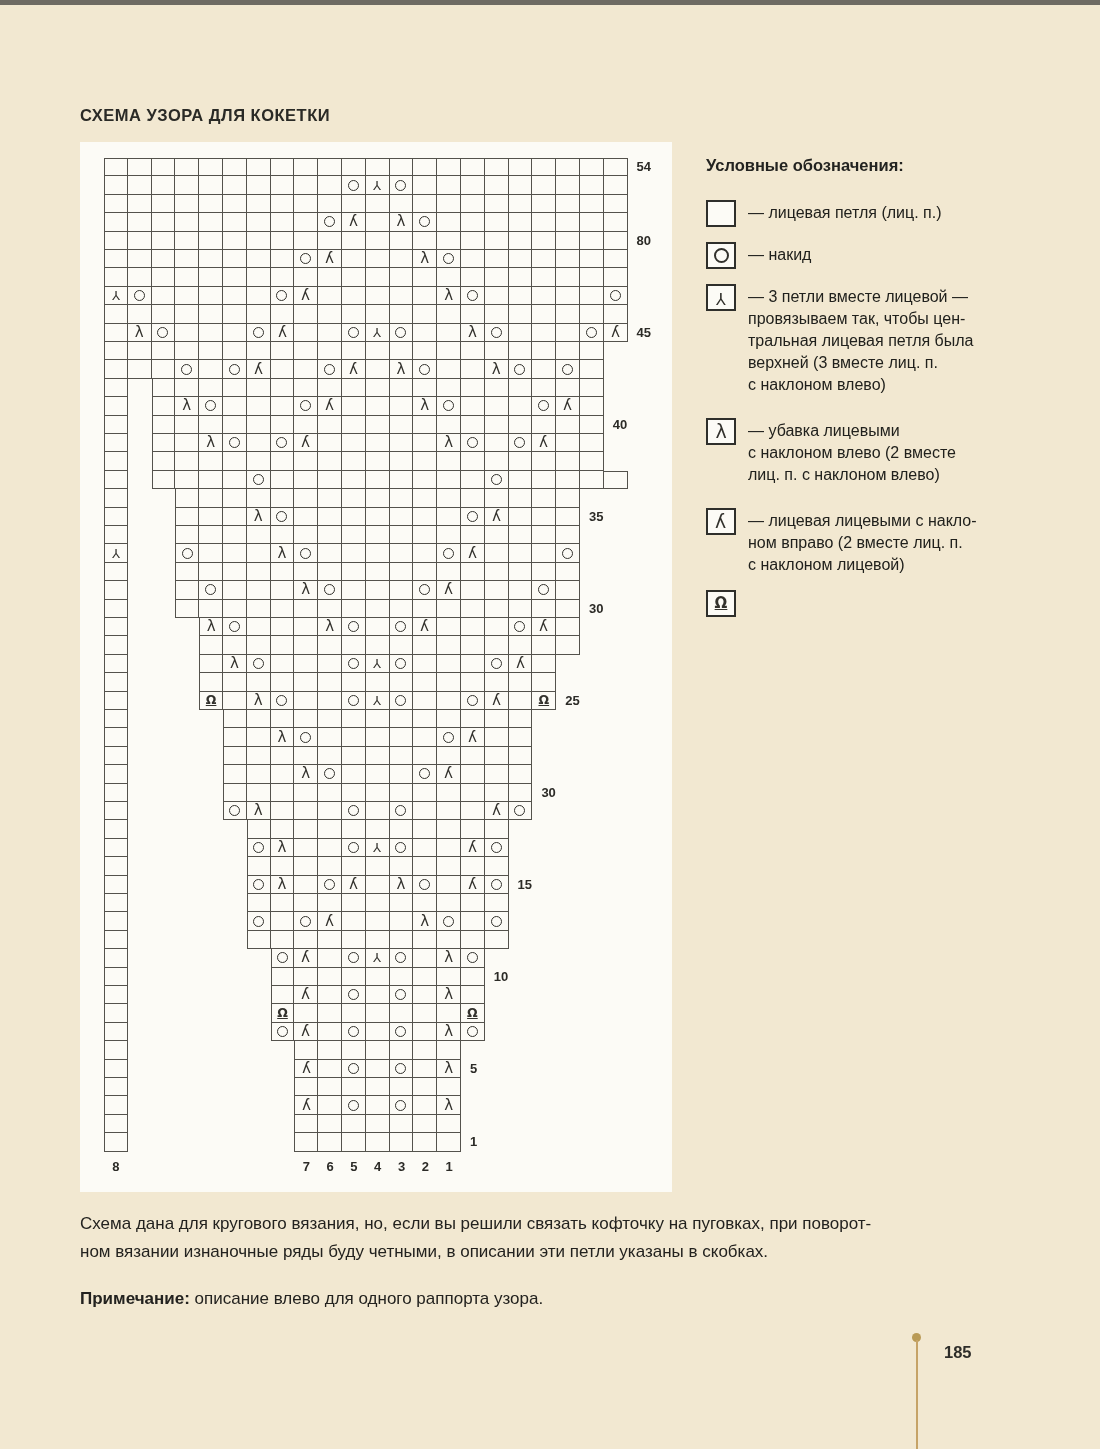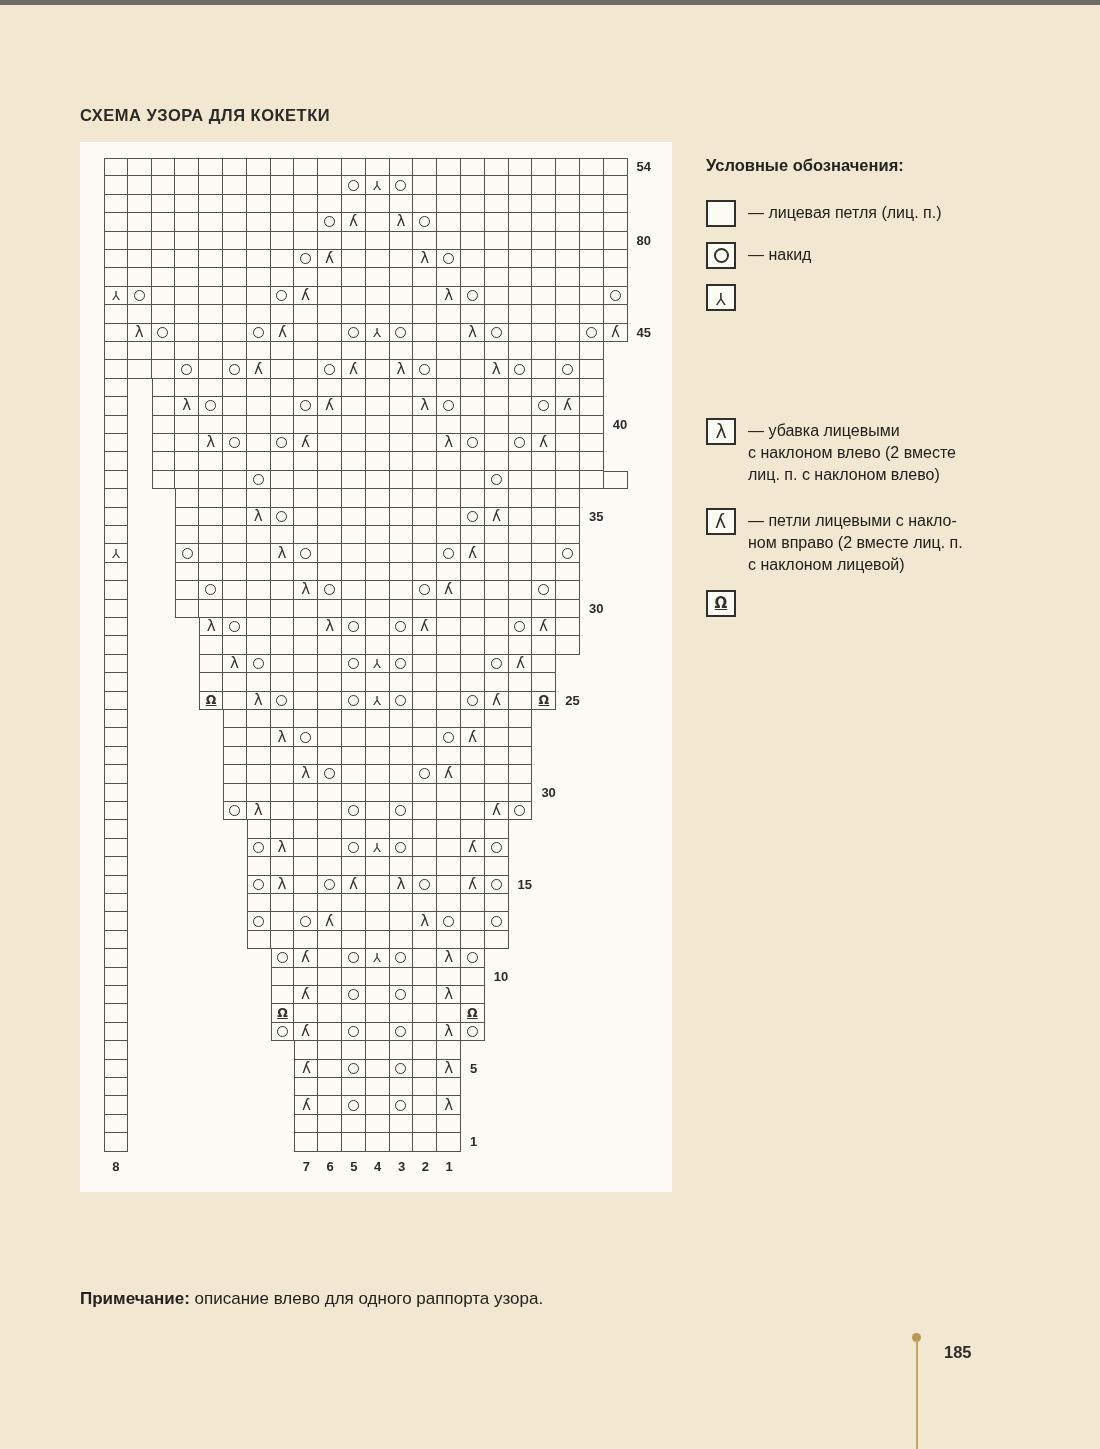--- a/index.html
+++ b/index.html
@@ -1263,49 +1263,60 @@
             <span class="sym sym-O"></span>
           </div>
           <div class="legend-text">
             <div>— накид</div>
           </div>
         </div>
         <div class="legend-item" style="top: 128px;">
           <div class="legend-box">
             <span class="sym sym-T">Y</span>
           </div>
+          <div class="legend-text">
+            <div>— 3 петли вместе лицевой —</div>
+            <div>провязываем так, чтобы цен-</div>
+            <div>тральная лицевая петля была</div>
+            <div>верхней (3 вместе лиц. п.</div>
+            <div>с наклоном влево)</div>
+          </div>
         </div>
         <div class="legend-item" style="top: 262px;">
           <div class="legend-box">
             <span class="sym sym-L">λ</span>
           </div>
           <div class="legend-text">
             <div>— убавка лицевыми</div>
             <div>с наклоном влево (2 вместе</div>
             <div>лиц. п. с наклоном влево)</div>
           </div>
         </div>
         <div class="legend-item" style="top: 352px;">
           <div class="legend-box">
             <span class="sym sym-R">λ</span>
           </div>
           <div class="legend-text">
-            <div>— петли лицевыми с накло-</div>
+            <div>— лицевая лицевыми с накло-</div>
             <div>ном вправо (2 вместе лиц. п.</div>
             <div>с наклоном лицевой)</div>
           </div>
         </div>
         <div class="legend-item" style="top: 434px;">
           <div class="legend-box">
             <span class="sym sym-Q">Ω</span>
           </div>
         </div>
       </div>
   </div>
 
+  <div id="body-paragraph">
+      <div>Схема дана для кругового вязания, но, если вы решили связать кофточку на пуговках, при поворот-</div>
+      <div>ном вязании изнаночные ряды буду четными, в описании эти петли указаны в скобках.</div>
+    </div>
 
   <div id="note-paragraph">
     <span id="note-label">Примечание:</span><span> описание влево для одного раппорта узора.</span>
   </div>
 
   <div id="footer-dot"></div>
   <div id="footer-divider"></div>
   <div id="page-number">185</div>
 </div>
 

